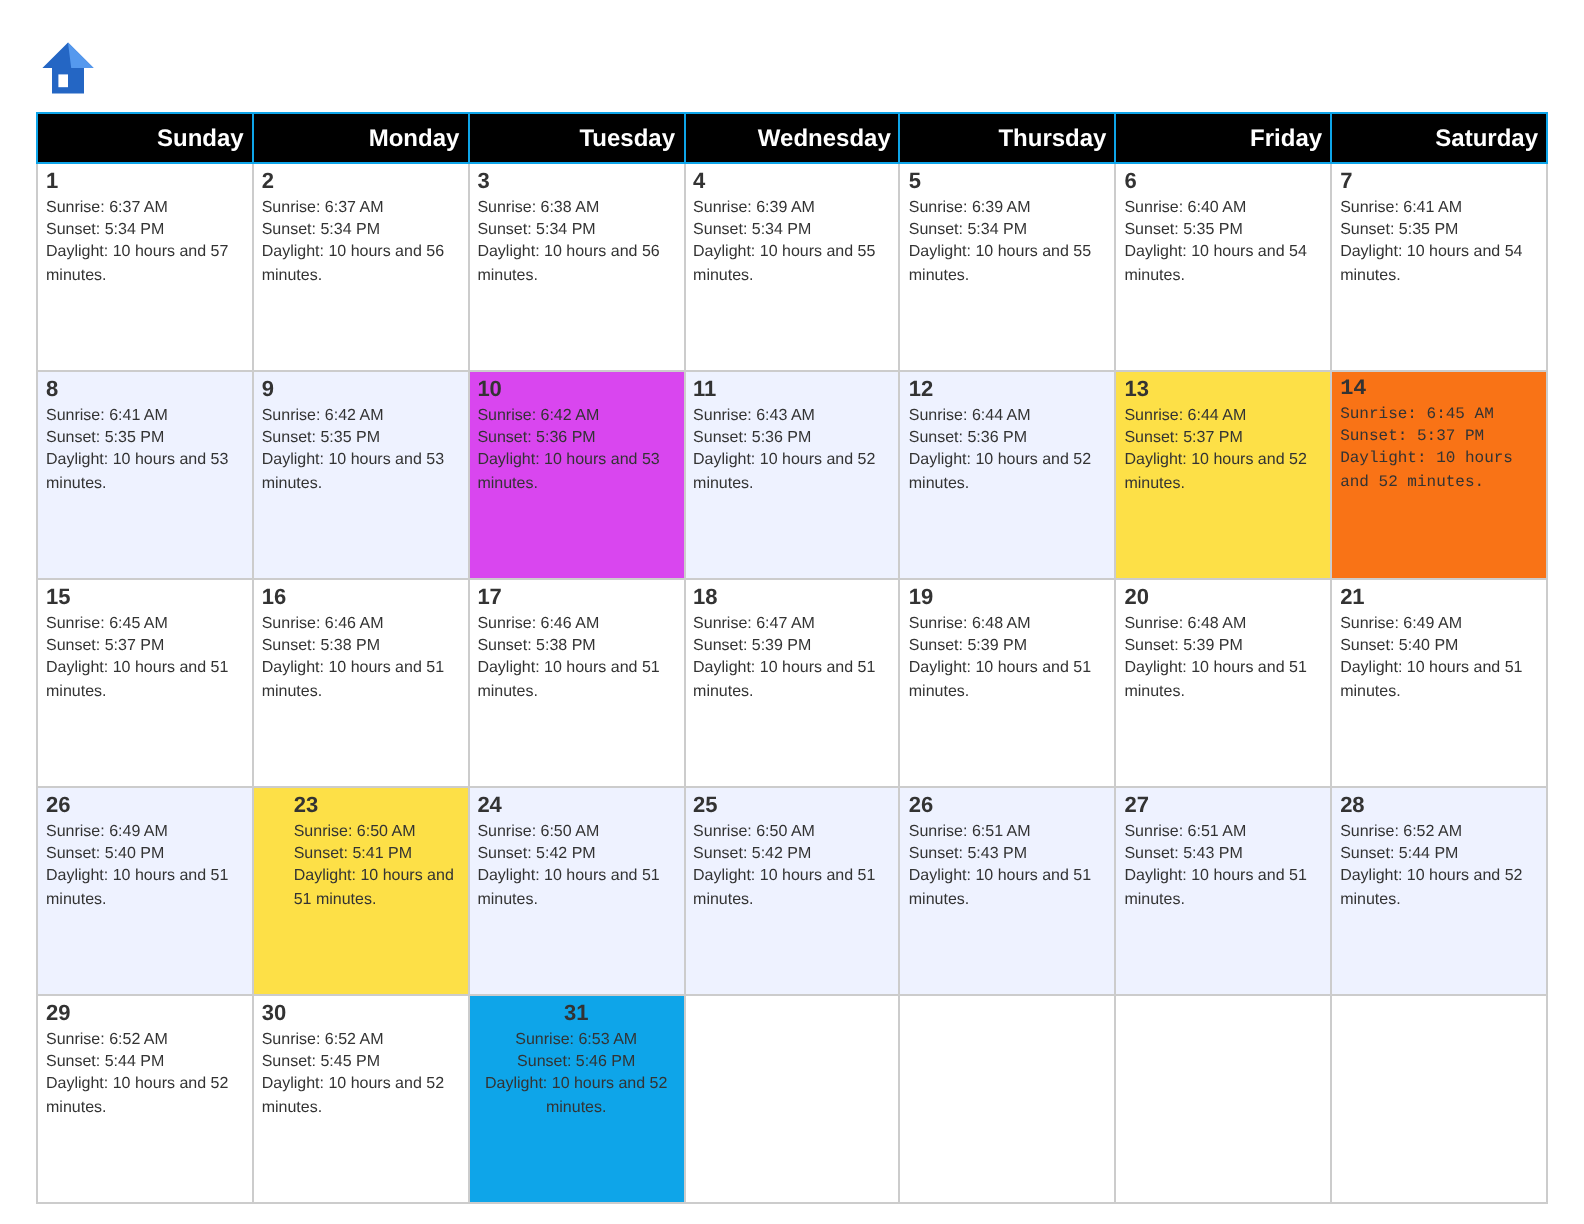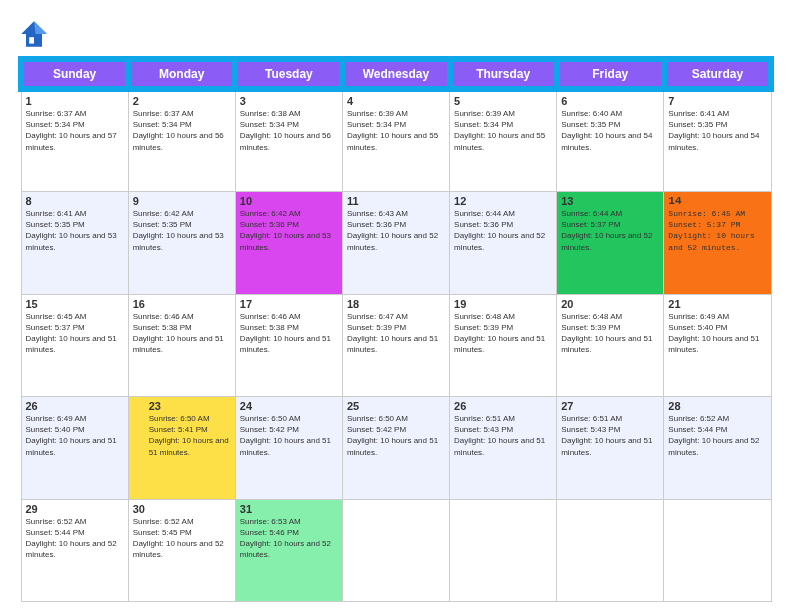--- a/index.html
+++ b/index.html
@@ -52,27 +52,27 @@
       font-size: 15px;
       color: #555;
       margin-top: 2px;
     }
     .calendar {
       width: 100%;
       border-collapse: collapse;
       flex: 1;
     }
     .calendar th {
-      background: #8b5cf6;
+      background: #000000;
       color: #fff;
       font-size: 12px;
       font-weight: bold;
       padding: 5px 4px;
-      text-align: center;
-      border: 6px solid #0ea5e9;
+      text-align: right;
+      border: 1px solid #0ea5e9;
     }
     .calendar td {
       border: 1px solid #ccc;
       vertical-align: top;
       padding: 3px 4px;
       font-size: 8.5px;
       color: #333;
       width: calc(100% / 7);
       height: 80px;
     }
@@ -178,21 +178,21 @@
 <div class="day-info">Sunrise: 6:42 AM<br>Sunset: 5:36 PM<br>Daylight: 10 hours and 53 minutes.</div>
           </td>
           <td style="background: rgb(238, 242, 255);">
             <span class="day-num">11</span>
 <div class="day-info">Sunrise: 6:43 AM<br>Sunset: 5:36 PM<br>Daylight: 10 hours and 52 minutes.</div>
           </td>
           <td style="background: rgb(238, 242, 255);">
             <span class="day-num">12</span>
 <div class="day-info">Sunrise: 6:44 AM<br>Sunset: 5:36 PM<br>Daylight: 10 hours and 52 minutes.</div>
           </td>
-          <td style="background: #22c55e;">
+          <td style="background: #fde047;">
             <span class="day-num">13</span>
 <div class="day-info">Sunrise: 6:44 AM<br>Sunset: 5:37 PM<br>Daylight: 10 hours and 52 minutes.</div>
           </td>
           <td style="background: #f97316; font-family: Liberation Mono, monospace;">
             <span class="day-num">14</span>
 <div class="day-info">Sunrise: 6:45 AM<br>Sunset: 5:37 PM<br>Daylight: 10 hours and 52 minutes.</div>
           </td>
         </tr>
         <tr>
           <td style="background: rgb(255, 255, 255);">
@@ -256,21 +256,21 @@
         </tr>
         <tr>
           <td style="background: rgb(255, 255, 255);">
             <span class="day-num">29</span>
 <div class="day-info">Sunrise: 6:52 AM<br>Sunset: 5:44 PM<br>Daylight: 10 hours and 52 minutes.</div>
           </td>
           <td style="background: rgb(255, 255, 255);">
             <span class="day-num">30</span>
 <div class="day-info">Sunrise: 6:52 AM<br>Sunset: 5:45 PM<br>Daylight: 10 hours and 52 minutes.</div>
           </td>
-          <td style="background: #86efac;">
+          <td style="background: #0ea5e9; text-align: center;">
             <span class="day-num">31</span>
 <div class="day-info">Sunrise: 6:53 AM<br>Sunset: 5:46 PM<br>Daylight: 10 hours and 52 minutes.</div>
           </td>
           <td class="empty-cell"></td>
           <td class="empty-cell"></td>
           <td class="empty-cell"></td>
           <td class="empty-cell"></td>
         </tr>
       </tbody>
   </table>

